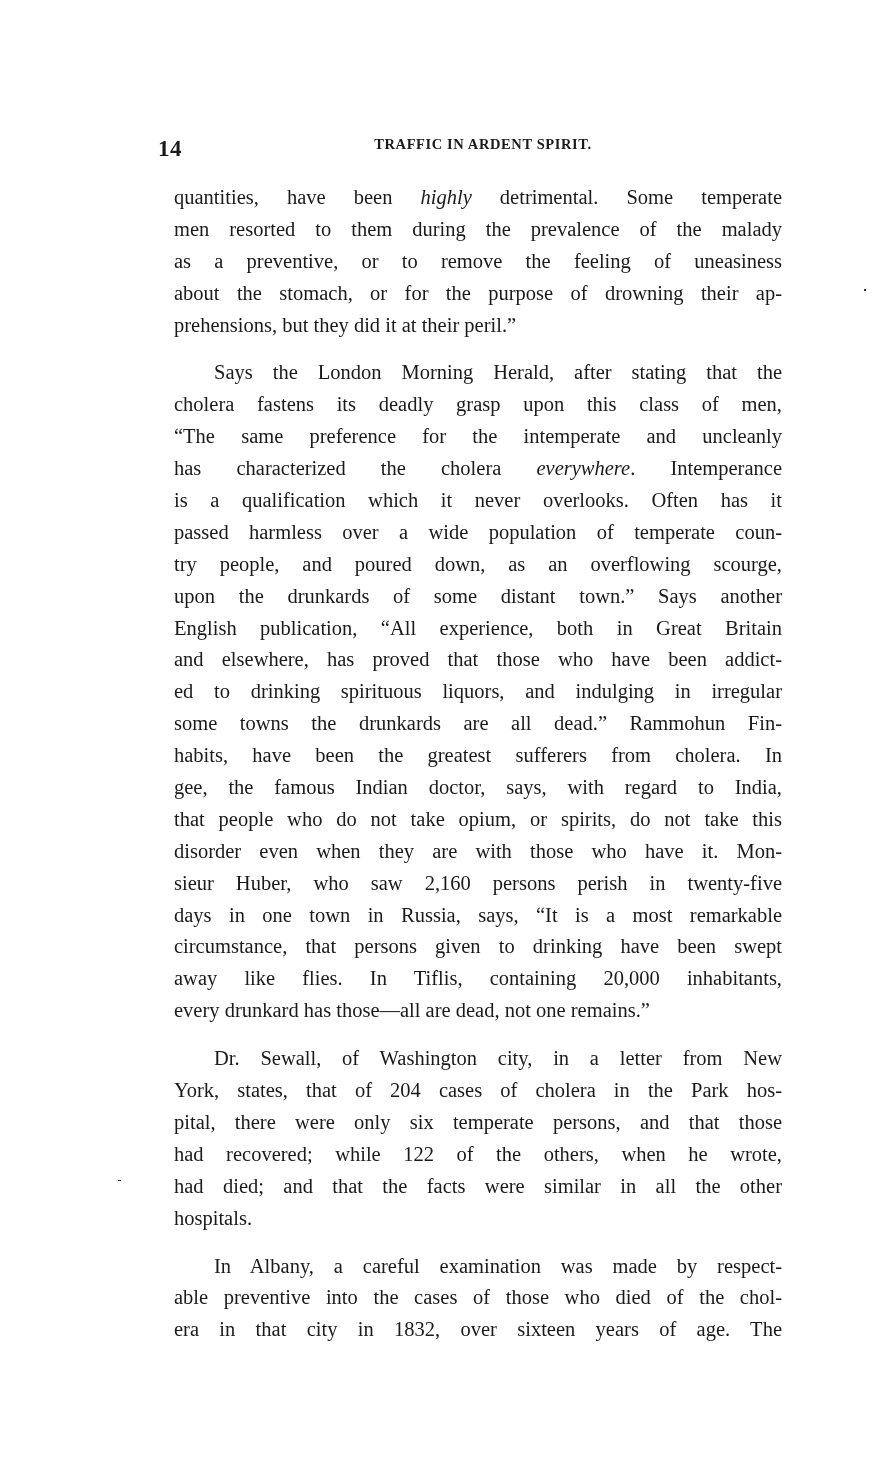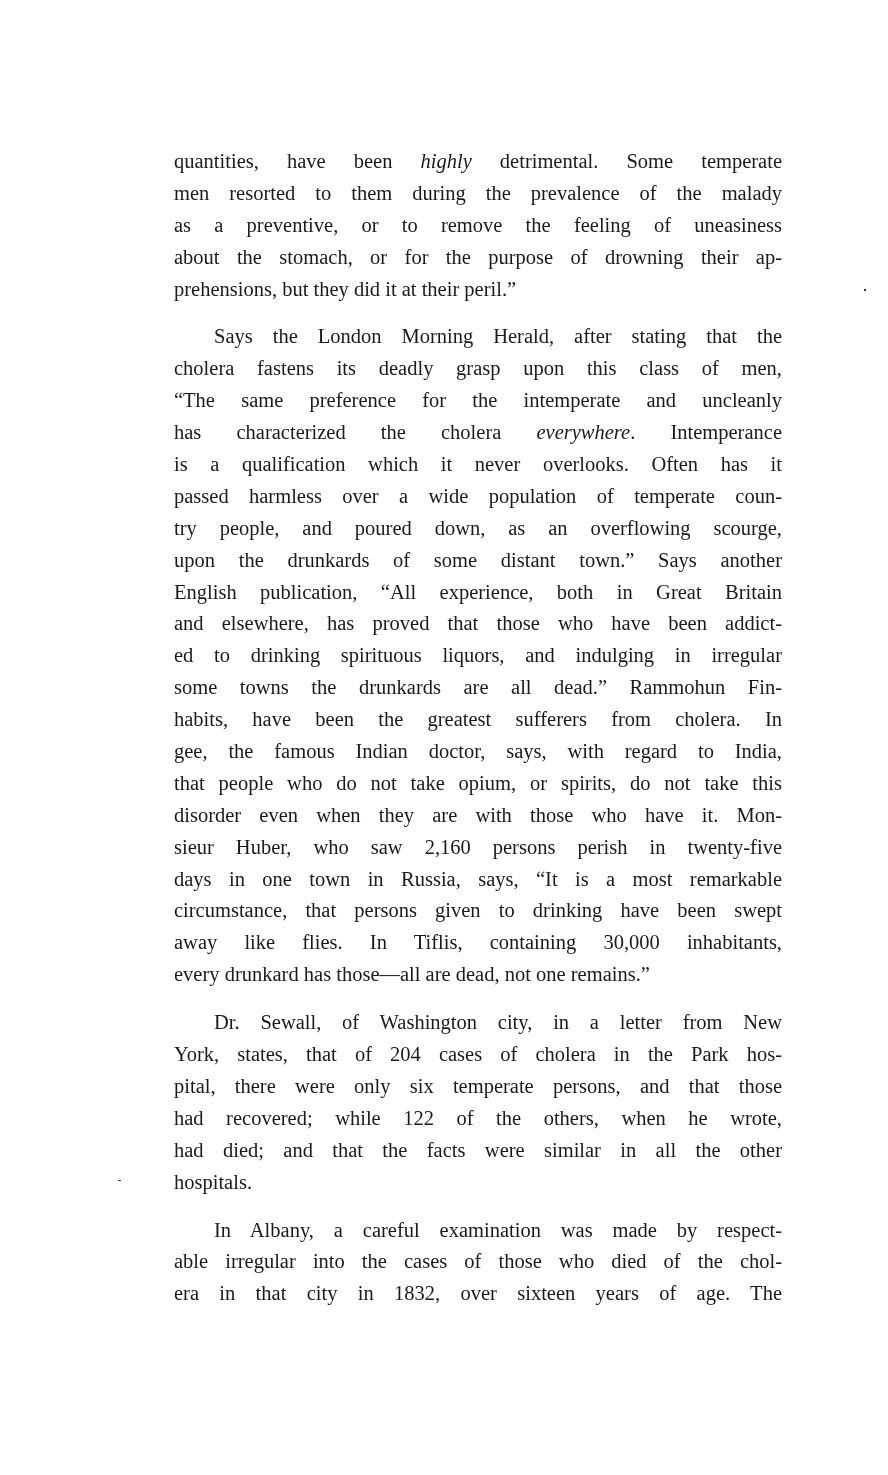--- a/index.html
+++ b/index.html
@@ -28,20 +28,24 @@
   .line.indent { padding-left: 40px; }
   .para { margin: 16px; }
   .para + .para { margin-top: 0; }
   i { font-style: italic; }
   .speck { position: absolute; width: 2px; height: 2px; background: #333; }
 </style>
 </head>
 <body>
 
 <div class="page">
+  <div class="running-head">
+    <span class="page-number">14</span>
+    <span class="running-title">TRAFFIC IN ARDENT SPIRIT.</span>
+  </div>
   <div id="body-text">
       <div class="para">
         <span class="line">quantities, have been <i>highly</i> detrimental.  Some temperate</span>
         <span class="line">men resorted to them during the prevalence of the malady</span>
         <span class="line">as a preventive, or to remove the feeling of uneasiness</span>
         <span class="line">about the stomach, or for the purpose of drowning their ap-</span>
         <span class="line last">prehensions, but they did it at their peril.”</span>
       </div>
       <div class="para">
         <span class="line indent">Says the London Morning Herald, after stating that the</span>
@@ -56,33 +60,33 @@
         <span class="line">and elsewhere, has proved that those who have been addict-</span>
         <span class="line">ed to drinking spirituous liquors, and indulging in irregular</span>
         <span class="line">some towns the drunkards are all dead.”  Rammohun Fin-</span>
         <span class="line">habits, have been the greatest sufferers from cholera.  In</span>
         <span class="line">gee, the famous Indian doctor, says, with regard to India,</span>
         <span class="line">that people who do not take opium, or spirits, do not take this</span>
         <span class="line">disorder even when they are with those who have it.  Mon-</span>
         <span class="line">sieur Huber, who saw 2,160 persons perish in twenty-five</span>
         <span class="line">days in one town in Russia, says, “It is a most remarkable</span>
         <span class="line">circumstance, that persons given to drinking have been swept</span>
-        <span class="line">away like flies.  In Tiflis, containing 30,000 inhabitants,</span>
+        <span class="line">away like flies.  In Tiflis, containing 20,000 inhabitants,</span>
         <span class="line last">every drunkard has those—all are dead, not one remains.”</span>
       </div>
       <div class="para">
         <span class="line indent">Dr. Sewall, of Washington city, in a letter from New</span>
         <span class="line">York, states, that of 204 cases of cholera in the Park hos-</span>
         <span class="line">pital, there were only six temperate persons, and that those</span>
         <span class="line">had recovered; while 122 of the others, when he wrote,</span>
         <span class="line">had died; and that the facts were similar in all the other</span>
         <span class="line last">hospitals.</span>
       </div>
       <div class="para">
         <span class="line indent">In Albany, a careful examination was made by respect-</span>
-        <span class="line">able irregular into the cases of those who died of the chol-</span>
+        <span class="line">able preventive into the cases of those who died of the chol-</span>
         <span class="line">era in that city in 1832, over sixteen years of age.  The</span>
       </div>
     </div>
 </div>
 
 <span class="speck" style="left:864px;top:289px;"></span>
 <span class="speck" style="left:118px;top:1180px;width:3px;height:1px;"></span>
 
 </body></html>

